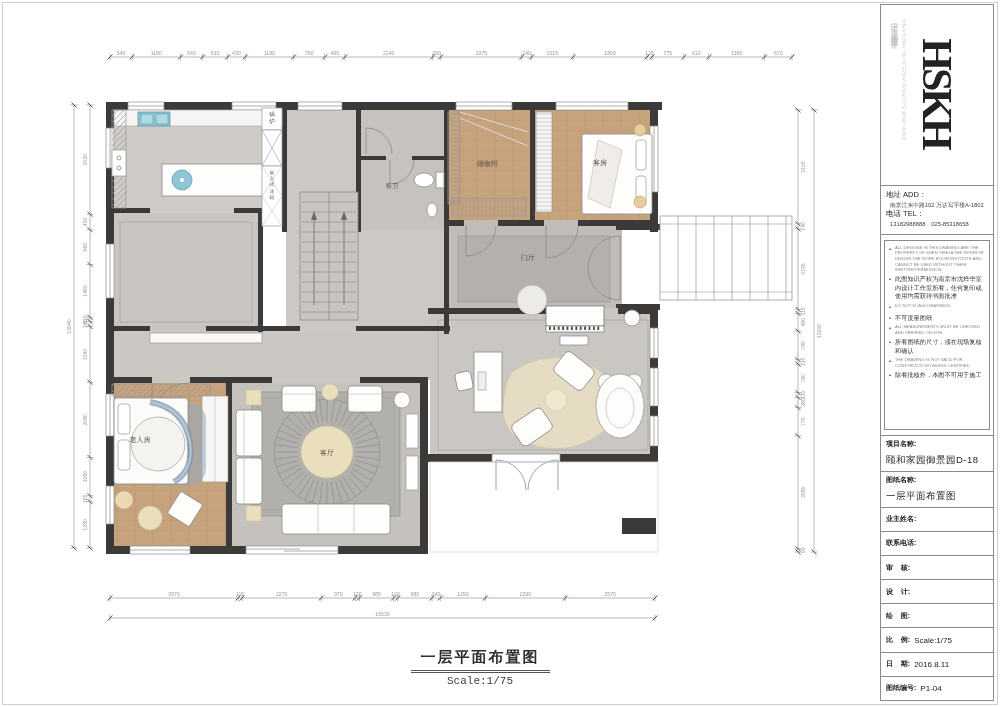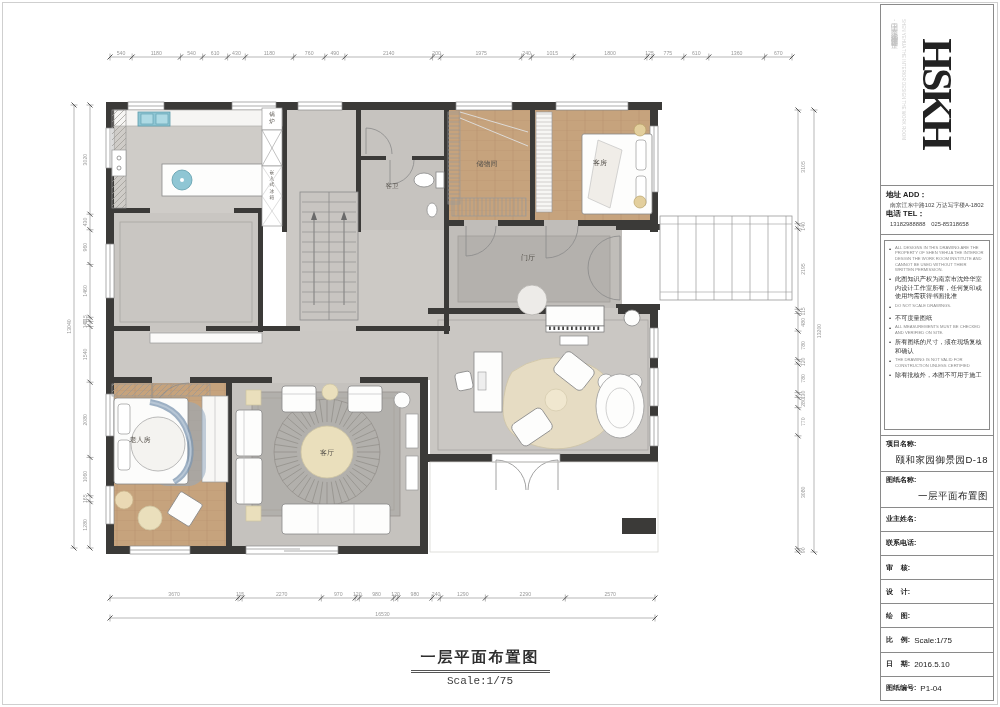--- a/index.html
+++ b/index.html
@@ -11,30 +11,30 @@
   
   .titleblock{position:absolute;left:880px;top:4px;width:114px;height:697px;
       border:1px solid #8a8a8a;background:#fff;display:flex;flex-direction:column;box-sizing:border-box;}
   .logo-box{height:180px;border-bottom:1px solid #8a8a8a;position:relative;flex:none;}
   .logo-text{position:absolute;left:50%;top:88px;transform:translate(-50%,-50%) rotate(90deg);
       font-family:"Liberation Serif","DejaVu Serif",serif;font-weight:bold;font-size:42px;
       letter-spacing:-3px;color:#222;white-space:nowrap;}
   .logo-side-cn{position:absolute;left:8px;top:12px;writing-mode:vertical-rl;font-size:7px;color:#c2c2c2;height:156px;letter-spacing:1px;}
   .logo-side-en{position:absolute;left:20px;top:14px;writing-mode:vertical-rl;font-size:4.5px;color:#d0d0d0;height:150px;}
   .addr-box{flex:none;border-bottom:1px solid #8a8a8a;padding:4px 5px 5px 5px;line-height:1.45;}
-  .addr-label{font-size:7.5px;font-weight:bold;color:#222;}
+  .addr-label{font-size:7.5px;font-weight:normal;color:#222;}
   .addr-value{font-size:5.8px;color:#444;padding-left:4px;}
   .notes-box{flex:none;height:182px;margin:5px 3px;border:1px solid #8a8a8a;padding:4px 3px 2px 4px;overflow:hidden;}
   .note{display:flex;margin-bottom:2.5px;line-height:1.35;}
   .note .bullet{flex:none;width:6px;font-size:6px;color:#333;}
   .note.en .note-text{font-size:4.2px;color:#888;}
   .note.cn .note-text{font-size:6.2px;color:#333;}
   .field-big{flex:none;border-top:1px solid #8a8a8a;padding:3px 5px 4px 5px;}
   .field-big .f-label{font-size:7px;font-weight:bold;color:#222;}
-  .field-big .f-value{font-size:9.5px;color:#222;text-align:right;margin-top:5px;letter-spacing:0.5px;}
+  .field-big .f-value{font-size:9.5px;color:#222;text-align:left;margin-top:5px;letter-spacing:0.5px;}
   .field-rows{flex:1;display:flex;flex-direction:column;border-top:1px solid #8a8a8a;}
   .field-row{flex:1;display:flex;align-items:center;padding:0 5px;border-top:1px solid #8a8a8a;}
   .field-row:first-child{border-top:none;}
   .field-row .f-label{font-size:7px;font-weight:bold;color:#222;white-space:pre;}
   .field-row .f-value{font-size:8px;color:#222;margin-left:4px;}
 
   
   .caption{position:absolute;left:385px;top:648px;width:190px;text-align:center;}
   .caption-title{display:inline-block;font-size:15px;font-weight:bold;color:#2e2e2e;
       letter-spacing:2px;border-bottom:3px double #555;padding:0 10px 3px 10px;}
@@ -696,21 +696,21 @@
     <div class="field-row">
         <span class="f-label">绘    图:</span>
         <span class="f-value"></span>
       </div>
     <div class="field-row">
         <span class="f-label">比    例:</span>
         <span class="f-value">Scale:1/75</span>
       </div>
     <div class="field-row">
         <span class="f-label">日    期:</span>
-        <span class="f-value">2016.5.10</span>
+        <span class="f-value">2016.8.11</span>
       </div>
     <div class="field-row">
         <span class="f-label">图纸编号:</span>
         <span class="f-value">P1-04</span>
       </div>
   </div>
 </div>
 
 <div class="caption">
   <div class="caption-title">一层平面布置图</div>

